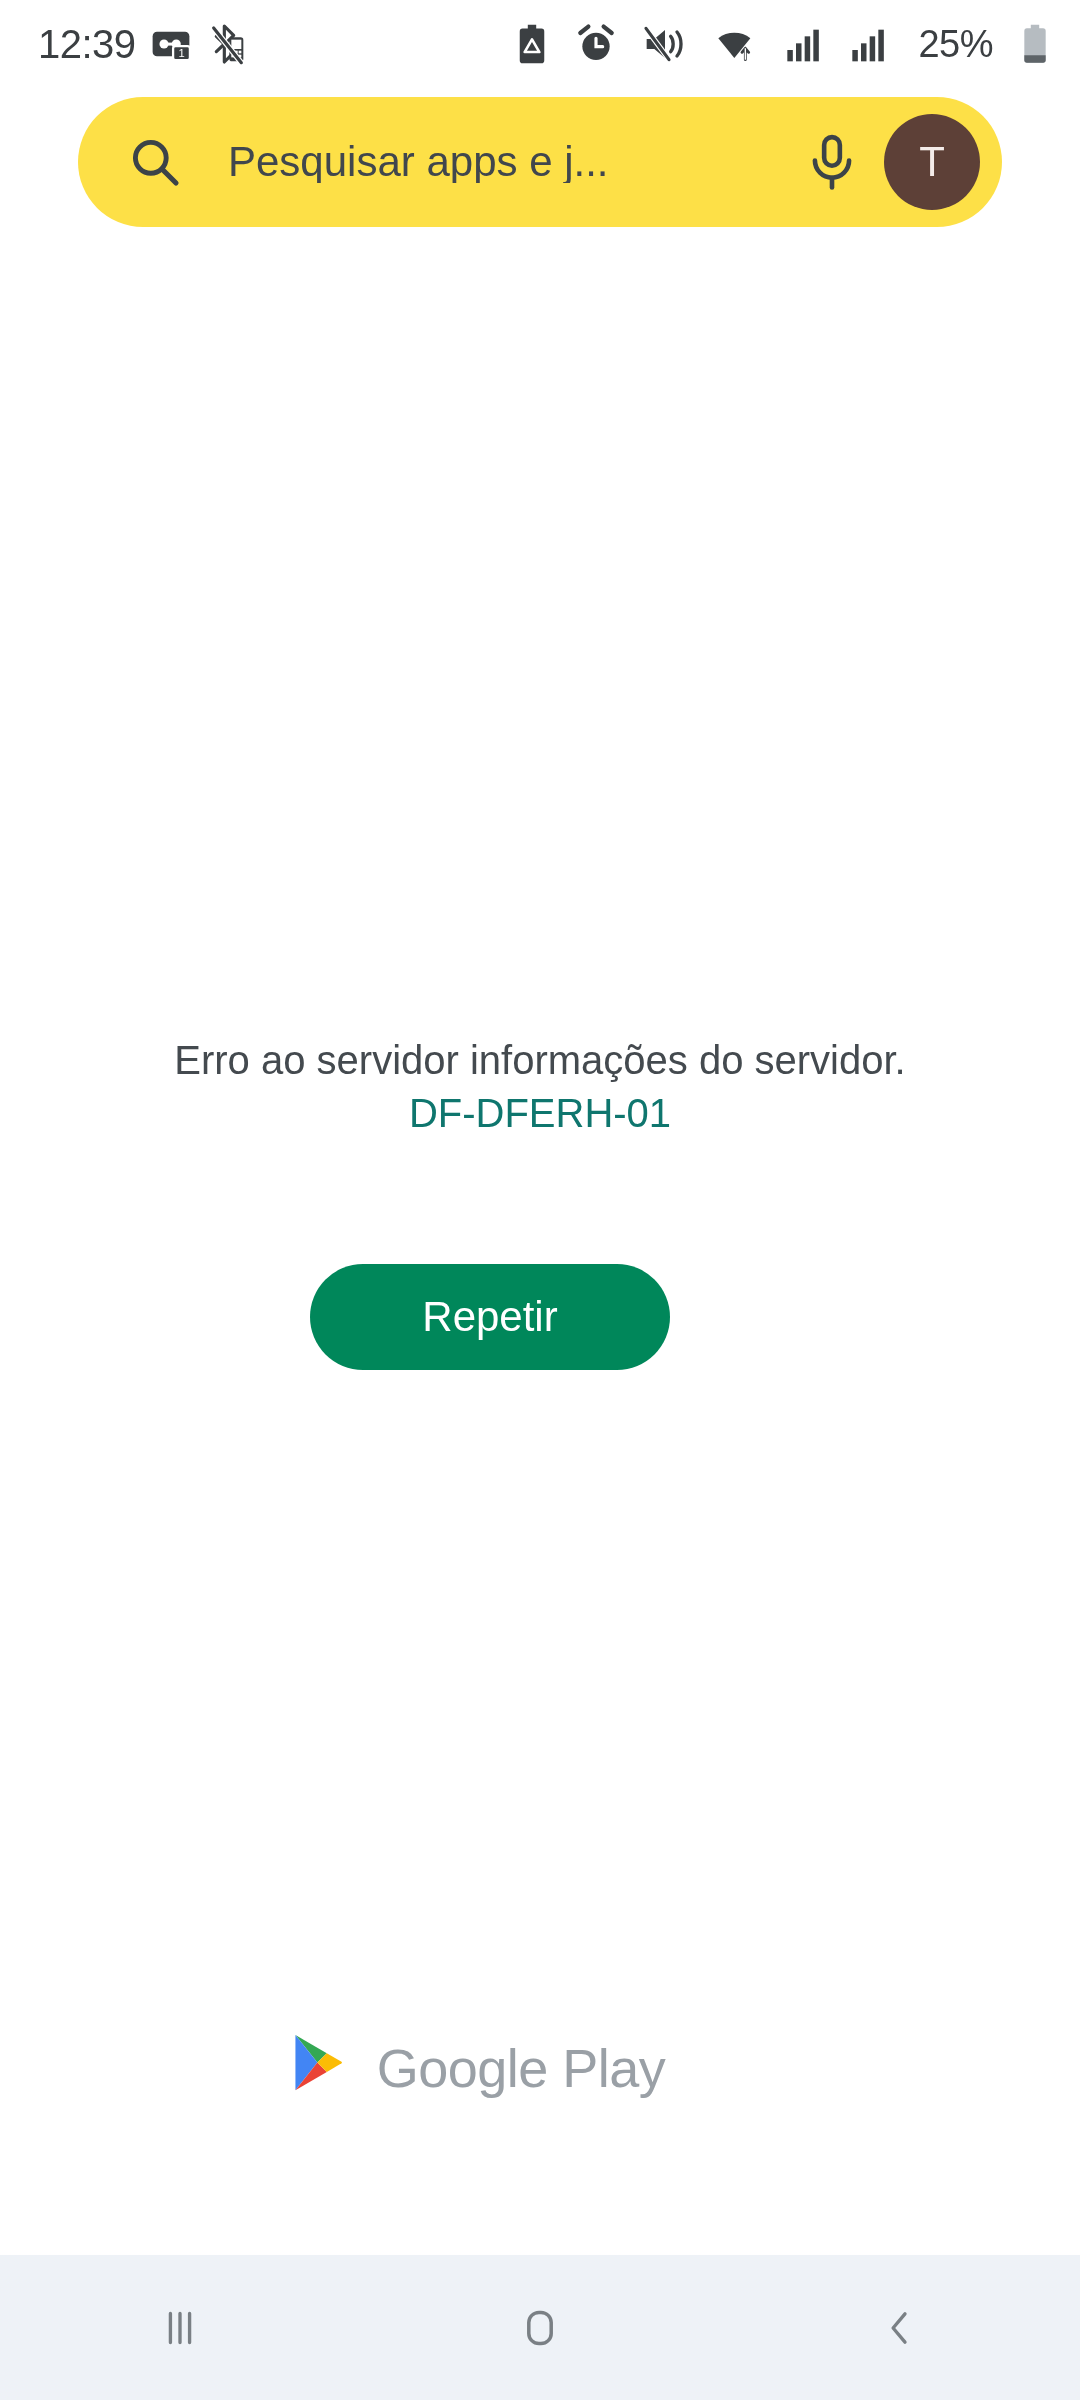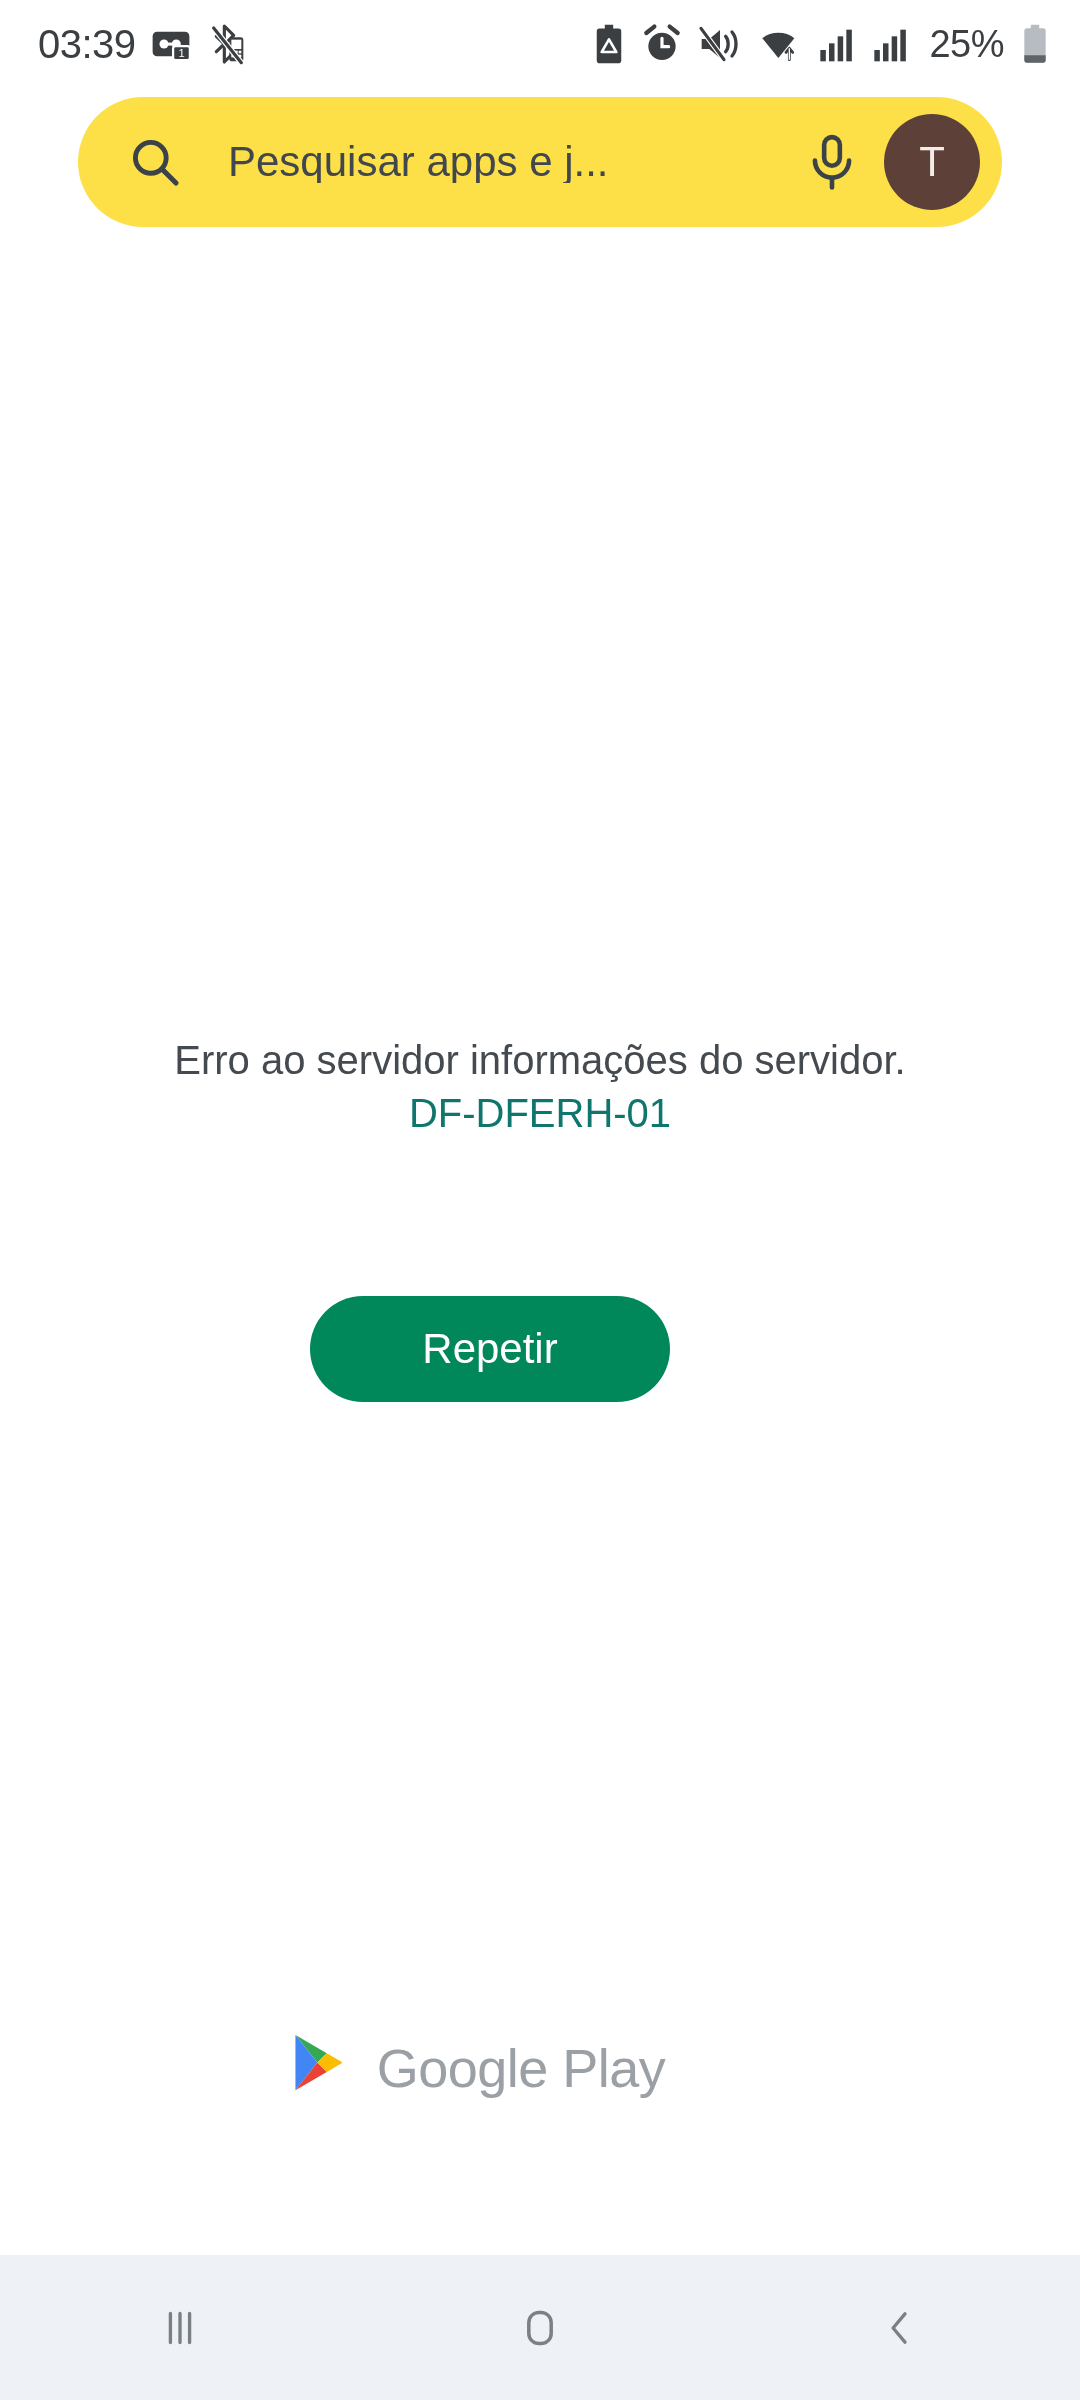--- a/index.html
+++ b/index.html
@@ -12,21 +12,21 @@
   .screen { position:relative; width:1080px; height:2400px; background:#fff; }
 
   
   .statusbar {
     position:absolute; top:0; left:0; width:1080px; height:88px;
     display:flex; align-items:center; justify-content:space-between;
     padding:0 30px 0 38px;
   }
   .sb-left { display:flex; align-items:center; gap:14px; }
   .sb-clock { font-size:40px; color:#3b3f42; letter-spacing:-0.5px; line-height:1; }
-  .sb-right { display:flex; align-items:center; gap:16px; }
+  .sb-right { display:flex; align-items:center; gap:27px; }
   .sb-icon { display:block; }
   .sb-batt-pct { font-size:38px; color:#3b3f42; letter-spacing:-0.5px; margin-left:3px; }
 
   
   .searchbar {
     position:absolute; left:78px; top:97px;
     width:924px; height:130px;
     background:#fde047; border-radius:66px;
     display:flex; align-items:center;
     padding:0 22px 0 48px;
@@ -54,21 +54,21 @@
     font-size:52px; color:#1f1f1f; line-height:1.25;
     letter-spacing:-0.2px;
   }
   .error-desc {
     margin-top:14px;
     font-size:40px; color:#444a4f; line-height:1.32;
   }
   .error-code {
     font-size:40px; color:#0f766e; line-height:1.32;
   }
-  .retry-wrap { position:absolute; left:0; top:1296px; width:980px; text-align:center; }
+  .retry-wrap { position:absolute; left:0; top:1264px; width:980px; text-align:center; }
   .retry-btn {
     display:inline-block;
     min-width:360px; padding:32px 62px;
     background:#00875a; color:#ffffff;
     border:none; border-radius:60px;
     font-size:42px; font-family:"Liberation Sans", sans-serif;
     line-height:1; cursor:pointer;
   }
 
   
@@ -86,21 +86,21 @@
   }
   .nav-btn { width:180px; height:145px; display:flex; align-items:center; justify-content:center; }
 </style>
 </head>
 <body>
 
 <div class="screen">
 
   <div class="statusbar">
     <div class="sb-left">
-      <span class="sb-clock">03:39</span>
+      <span class="sb-clock">12:39</span>
 
       <svg class="sb-icon" width="42" height="42" viewBox="0 0 24 24">
         <rect x="1.5" y="5" width="21" height="14" rx="2.5" fill="#3b3f42"></rect>
         <circle cx="8" cy="12" r="2.6" fill="#ffffff"></circle>
         <circle cx="15" cy="12" r="2.6" fill="#ffffff"></circle>
         <rect x="6.2" y="11.2" width="9.6" height="1.7" fill="#ffffff"></rect>
         <rect x="13.2" y="13.2" width="9.6" height="8" rx="1.4" fill="#3b3f42" stroke="#ffffff" stroke-width="1.3"></rect>
         <text x="18" y="19.6" font-size="6.4" fill="#ffffff" text-anchor="middle" font-family="Liberation Sans, sans-serif">1</text>
       </svg>
 

